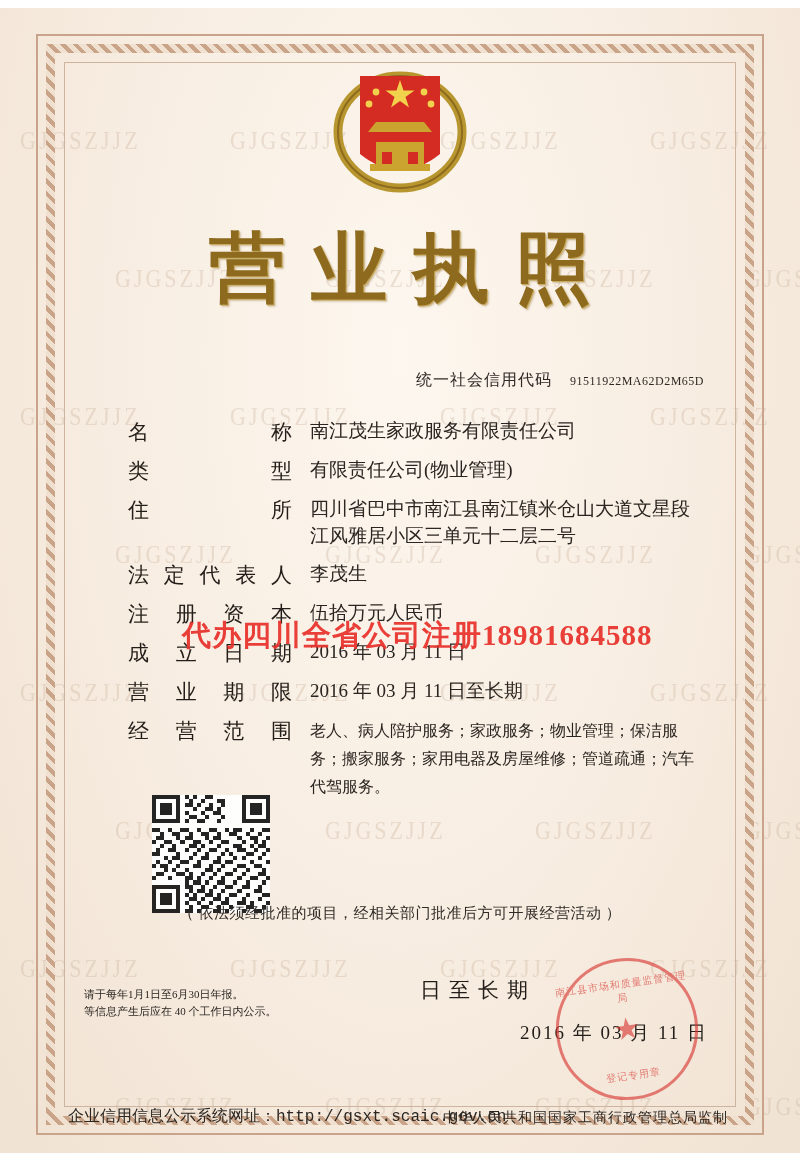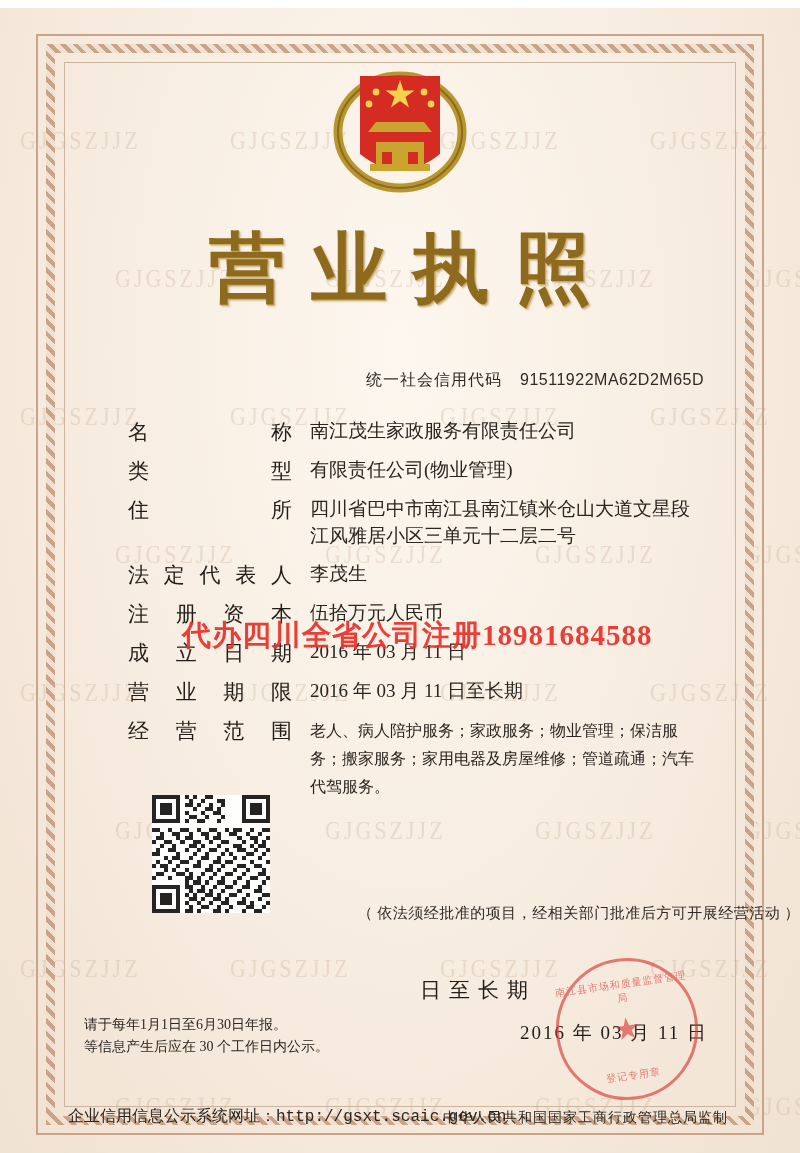--- a/index.html
+++ b/index.html
@@ -89,24 +89,24 @@
     position: absolute;
     left: 0; right: 96px;
     top: 362px;
     text-align: right;
     font-size: 16px;
     color: #2f2a26;
     font-family: "Liberation Serif", serif;
   }
   .credit-label { letter-spacing: 1px; }
   .credit-code {
-    font-family: Liberation Sans, sans-serif;
+    font-family: Liberation Serif, serif;
     letter-spacing: 0.5px;
     margin-left: 14px;
-    font-size: 16px;
+    font-size: 12px;
     text-align: right;
   }
 
   
   .fields {
     position: absolute;
     left: 128px;
     top: 410px;
     right: 100px;
   }
@@ -161,21 +161,21 @@
     width: 118px;
     height: 118px;
     background: #ffffff;
     opacity: 0.95;
   }
 
   .note-approval {
     position: absolute;
     left: 0; right: 0;
     top: 896px;
-    text-align: right;
+    text-align: center;
     font-size: 15px;
     color: #2f2a26;
     letter-spacing: 0.5px;
   }
 
   .registrar {
     position: absolute;
     left: 420px;
     top: 968px;
     font-size: 21px;
@@ -219,22 +219,22 @@
     font-size: 10px;
     letter-spacing: 1px;
   }
   .seal-text-top { top: 16px; }
   .seal-text-bottom { bottom: 14px; }
 
   
   .notes {
     position: absolute;
     left: 84px;
-    top: 1006px;
-    font-size: 14px;
+    top: 978px;
+    font-size: 11px;
     color: #2b2622;
     line-height: 1.55;
   }
 
   .footer-left {
     position: absolute;
     left: 68px;
     bottom: 34px;
     font-size: 16px;
     color: #2b2622;
@@ -609,21 +609,21 @@
   <div class="reg-date">2016 年 03 月 11 日</div>
 
   <div class="seal">
     <div class="seal-text-top">南江县市场和质量监督管理局</div>
     <div class="seal-star">★</div>
     <div class="seal-text-bottom">登记专用章</div>
   </div>
 
   <div class="notes" id="notes-list">
       <div>请于每年1月1日至6月30日年报。</div>
-      <div>等信息产生后应在 30 个工作日内公示。</div>
+      <div>等信息产生后应在 40 个工作日内公示。</div>
     </div>
 
   <div class="footer-left">
     <span>企业信用信息公示系统网址：</span><span class="url">http://gsxt.scaic.gov.cn</span>
   </div>
   <div class="footer-right">中华人民共和国国家工商行政管理总局监制</div>
 
 </div>
 
 </body></html>

